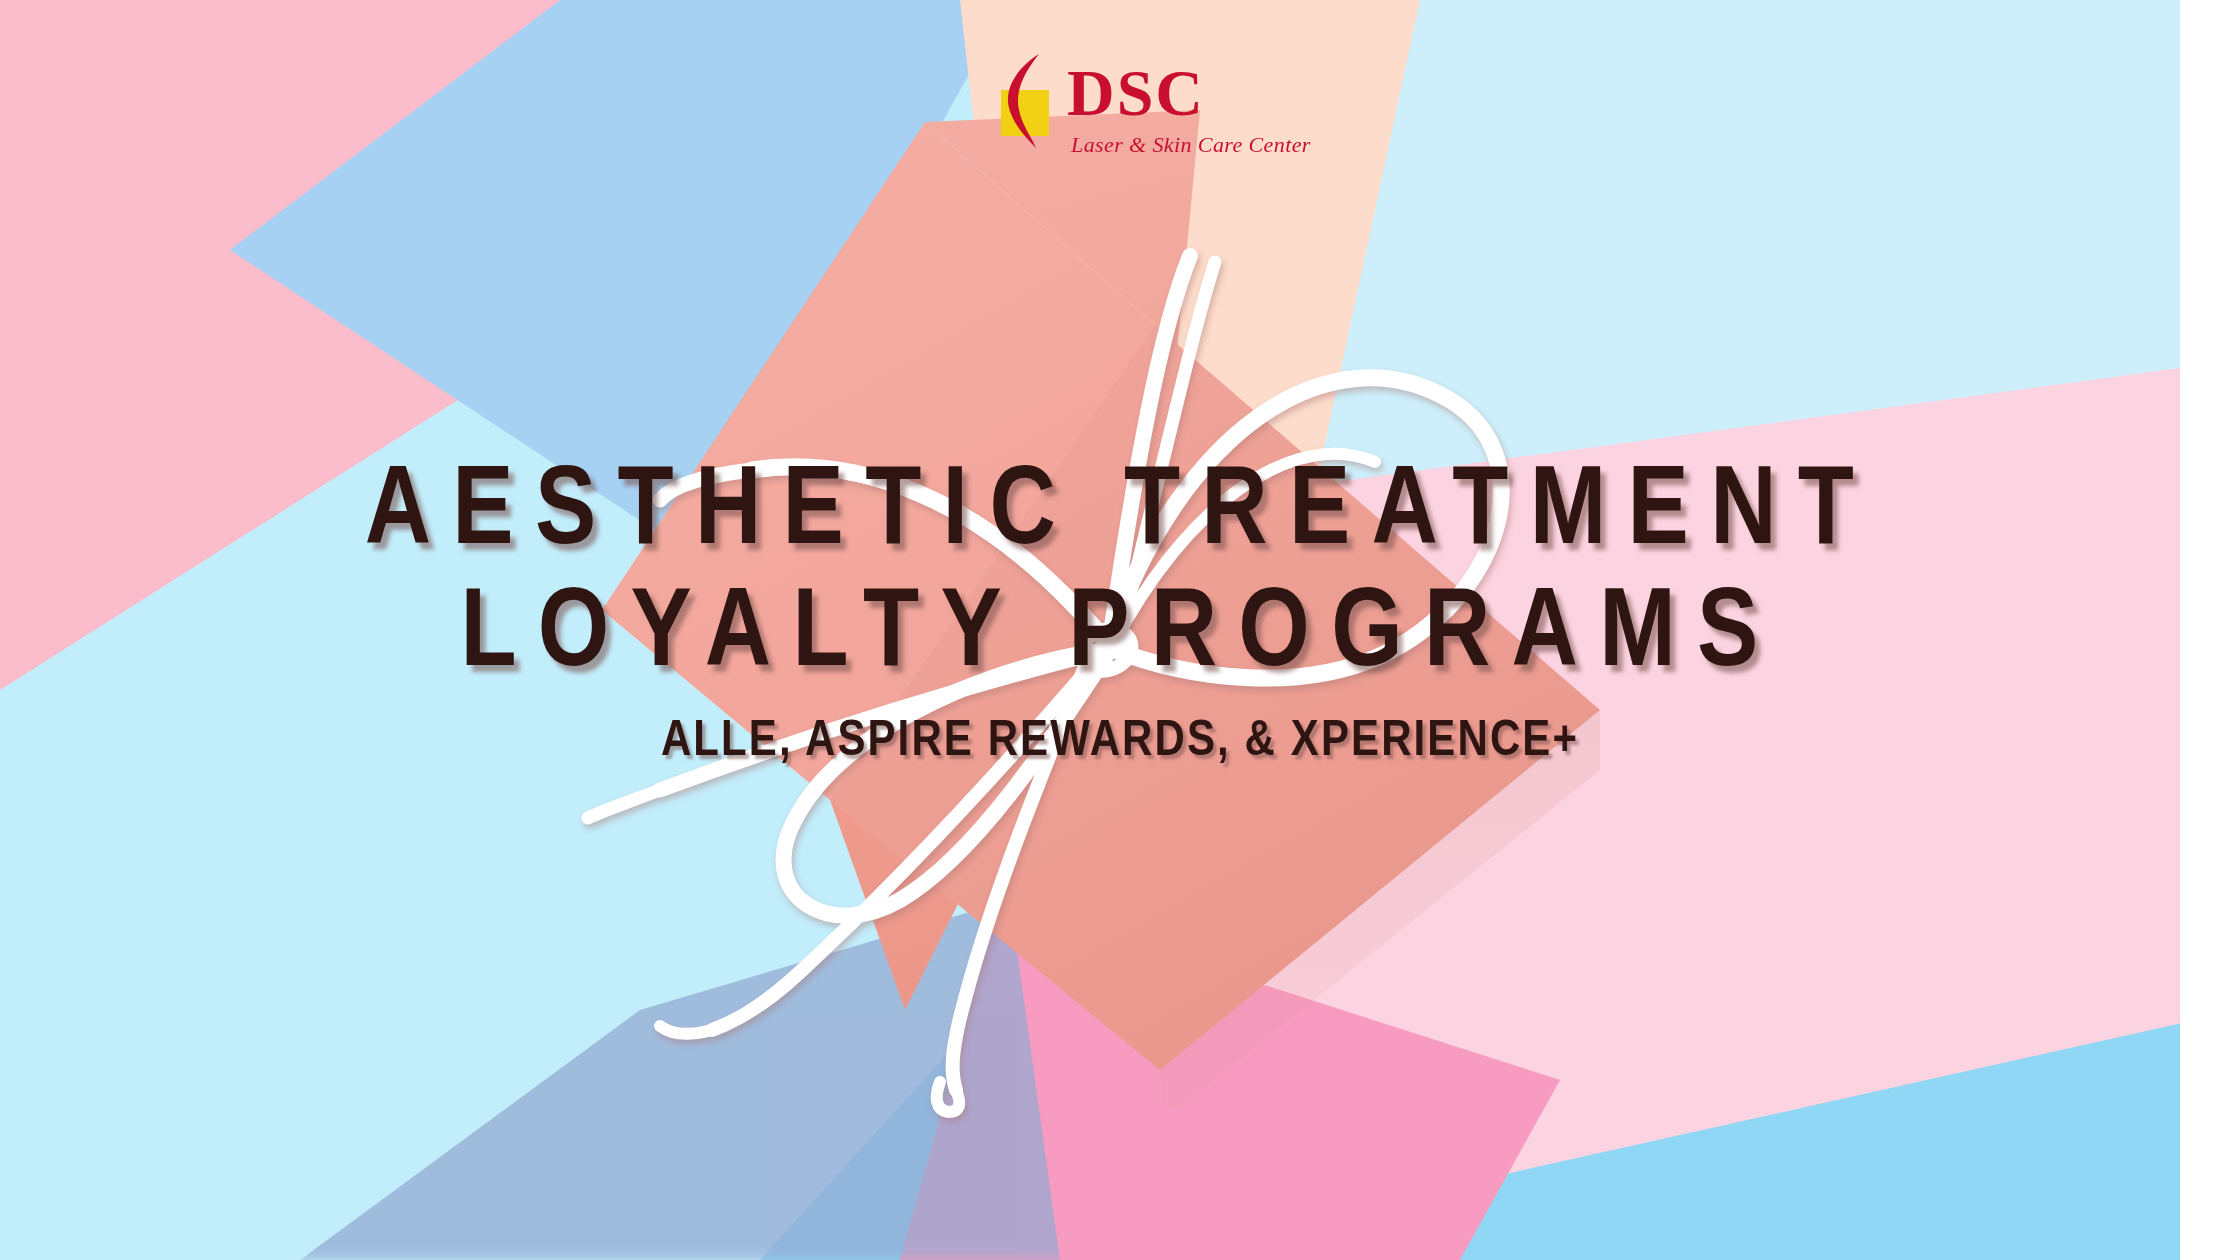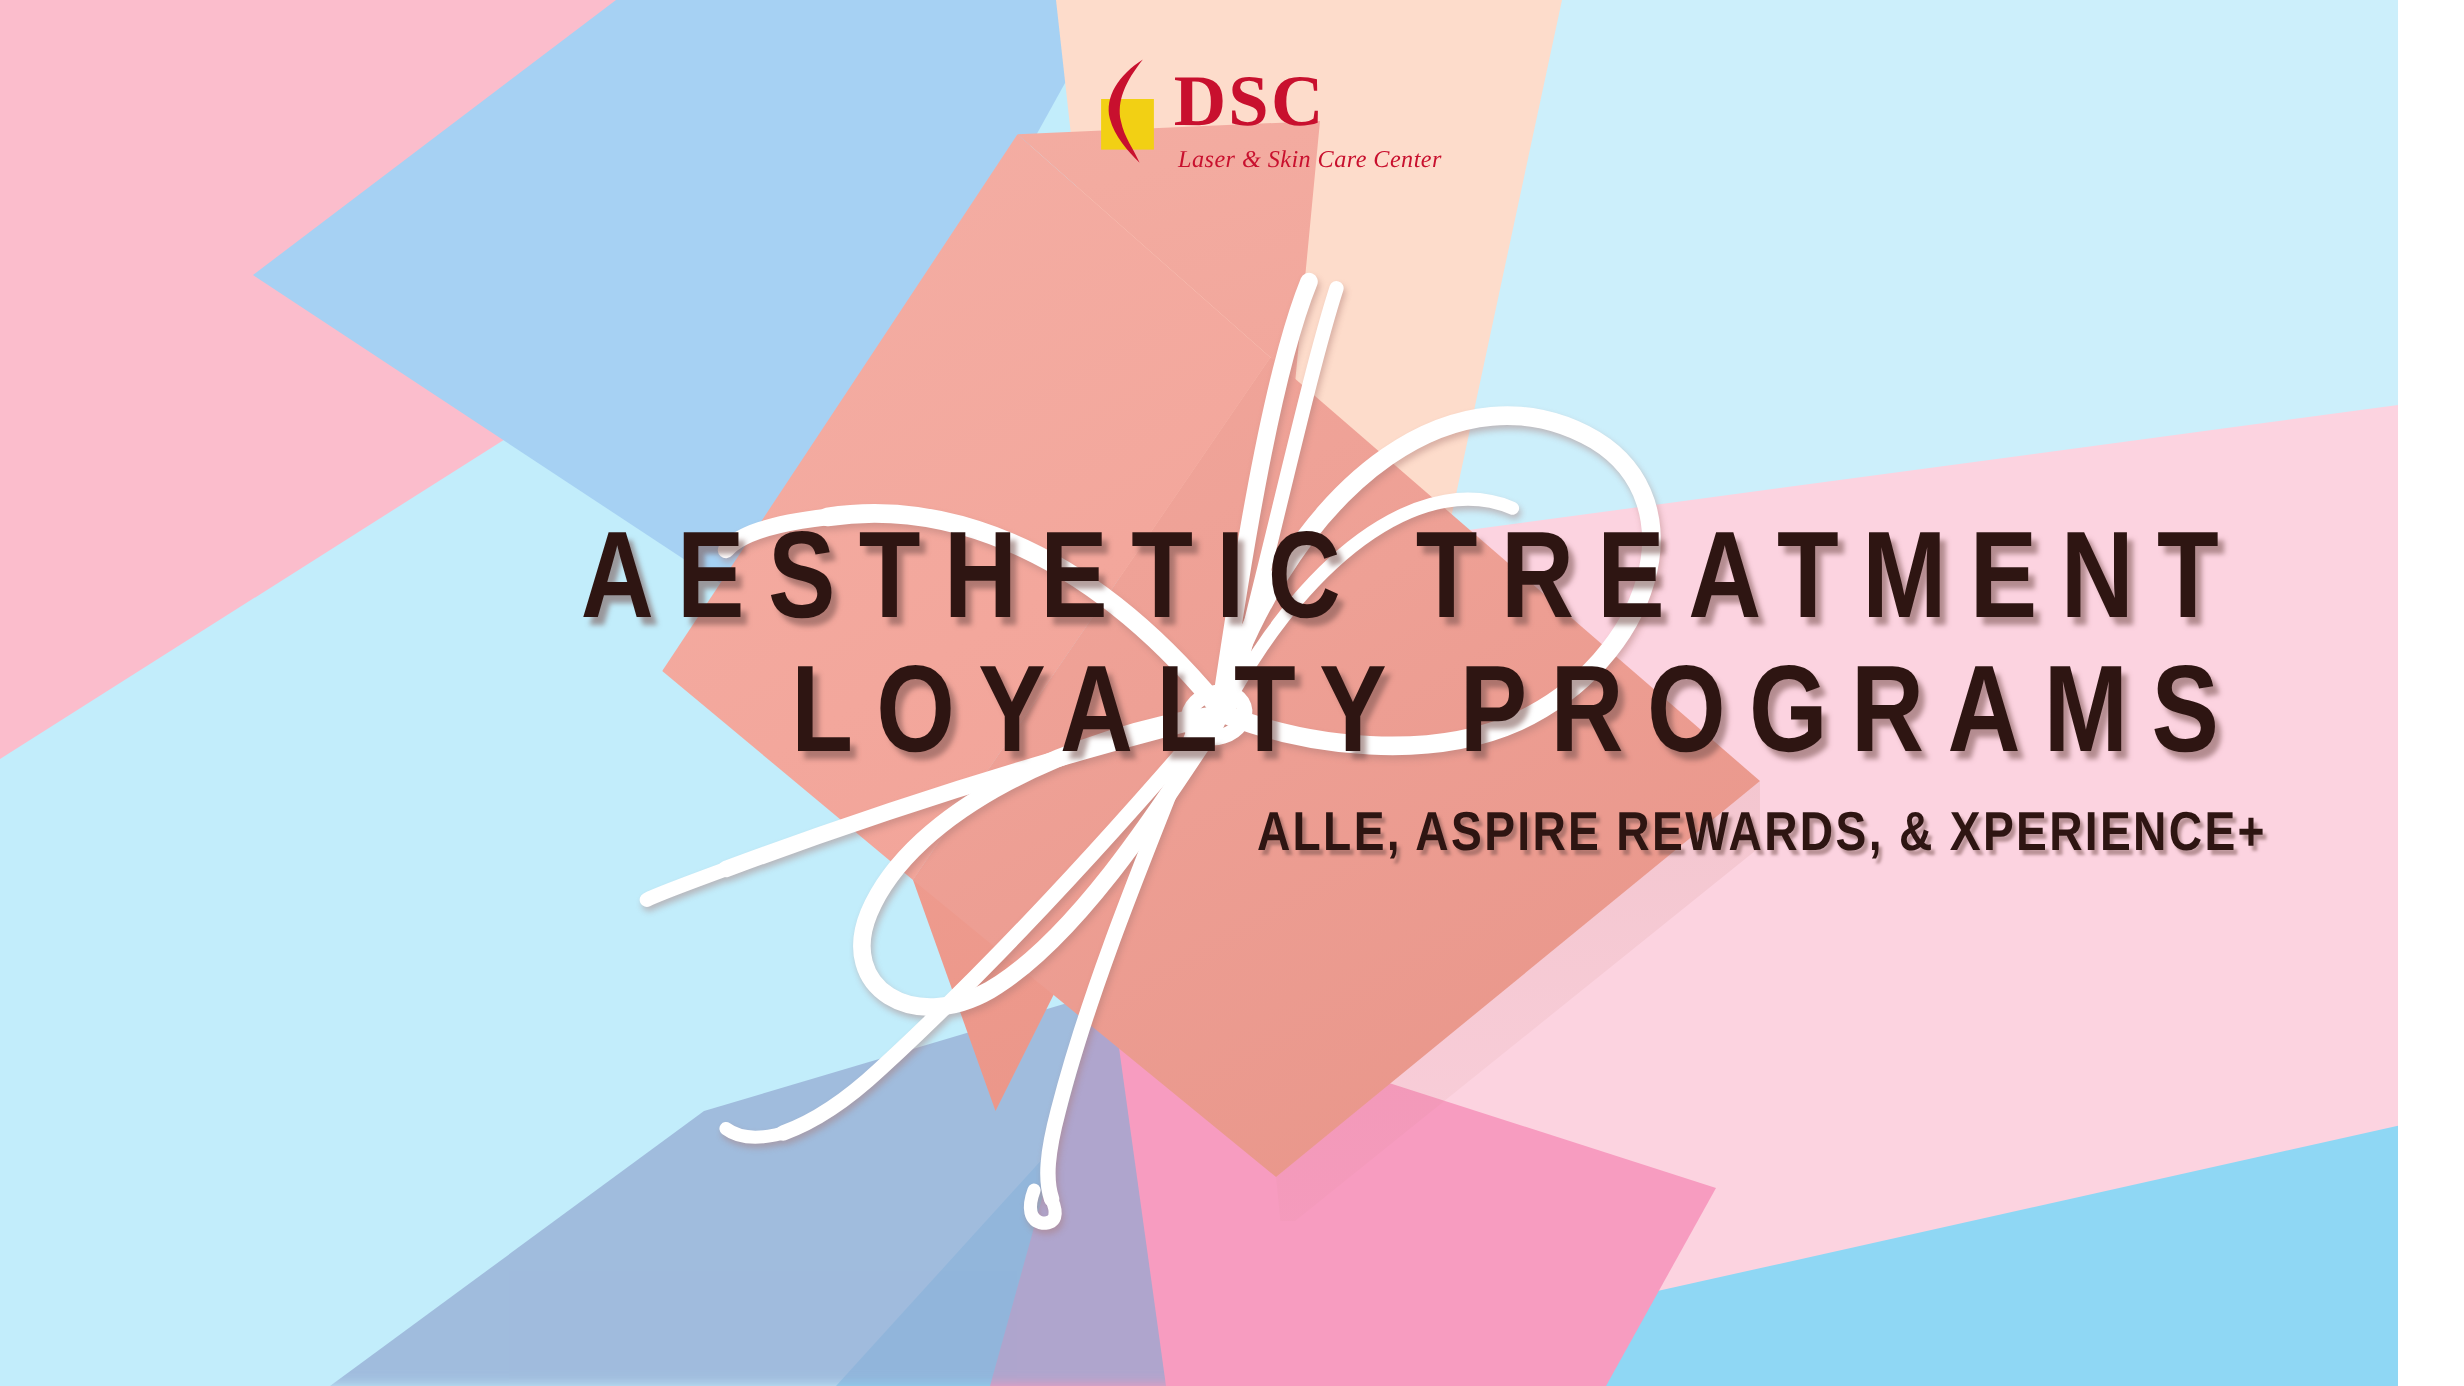--- a/index.html
+++ b/index.html
@@ -121,23 +121,23 @@
     font-size: 22px;
     letter-spacing: .4px;
     color: #C8102E;
     white-space: nowrap;
   }
 
   
   #headline {
     position: absolute;
     left: 0;
-    top: 462px;
+    top: 444px;
     width: 2240px;
-    text-align: right;
+    text-align: center;
   }
   .title-line {
     font-family: "Liberation Sans Narrow", "Liberation Sans", sans-serif;
     font-weight: bold;
     font-size: 112px;
     line-height: 122px;
     letter-spacing: 26px;
     color: #2E1512;
     text-shadow: 7px 7px 5px rgba(120, 82, 78, .55);
     transform: scaleX(.82);

